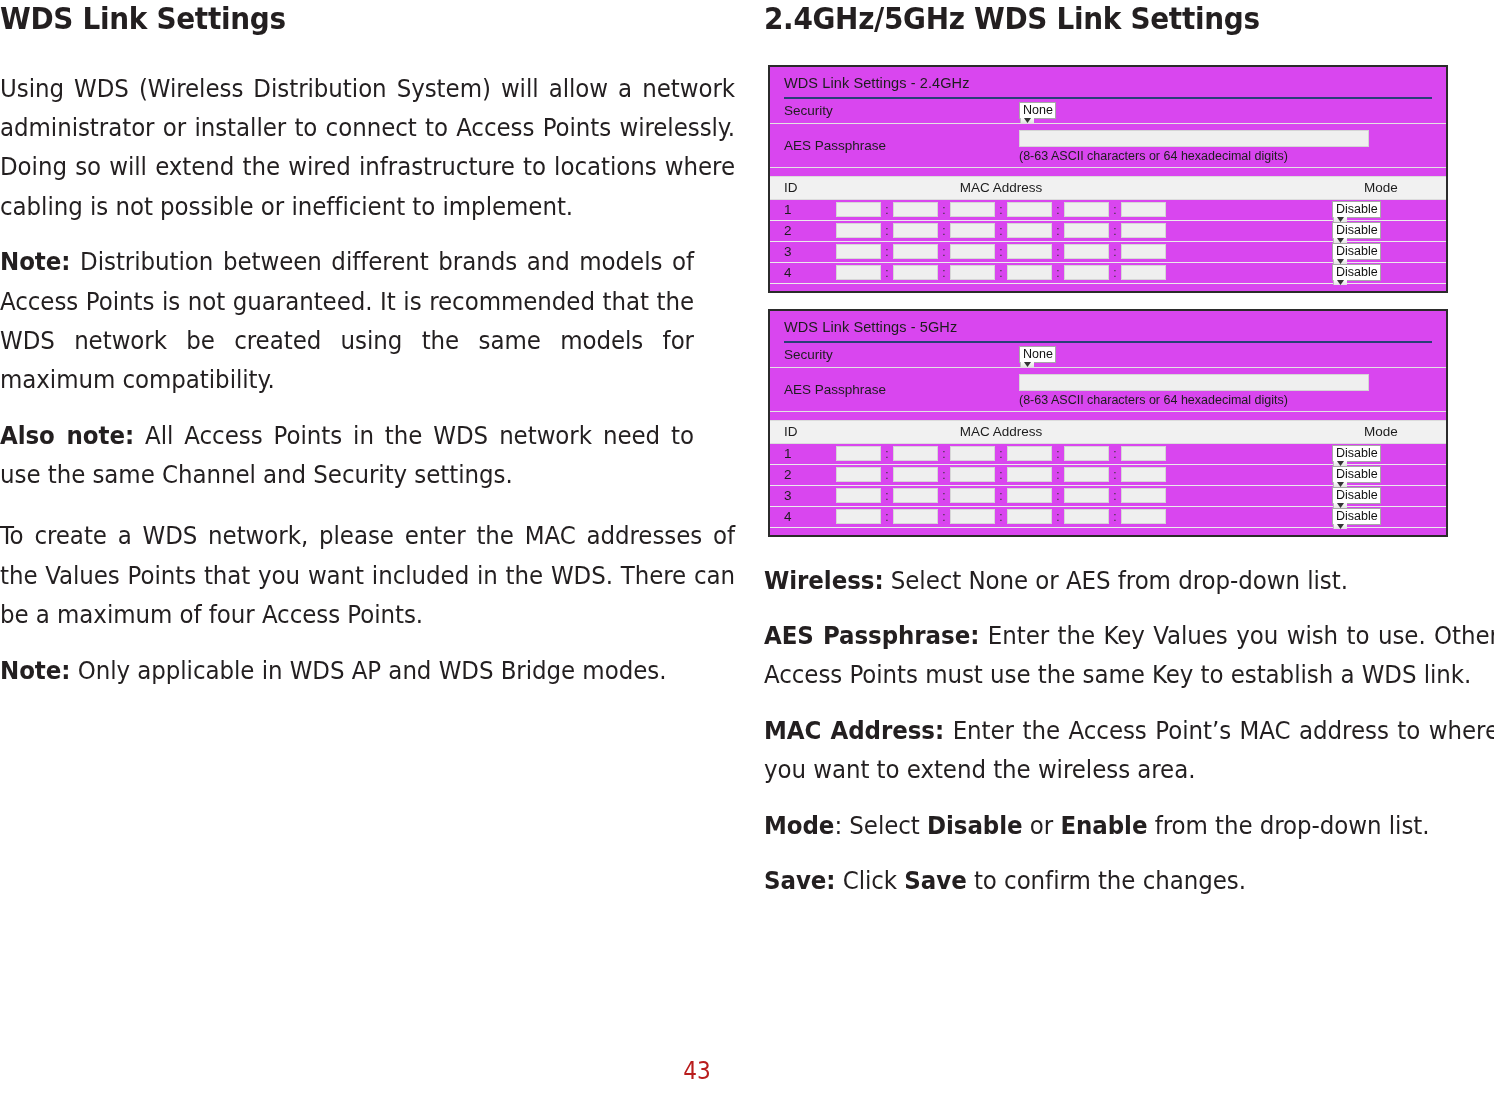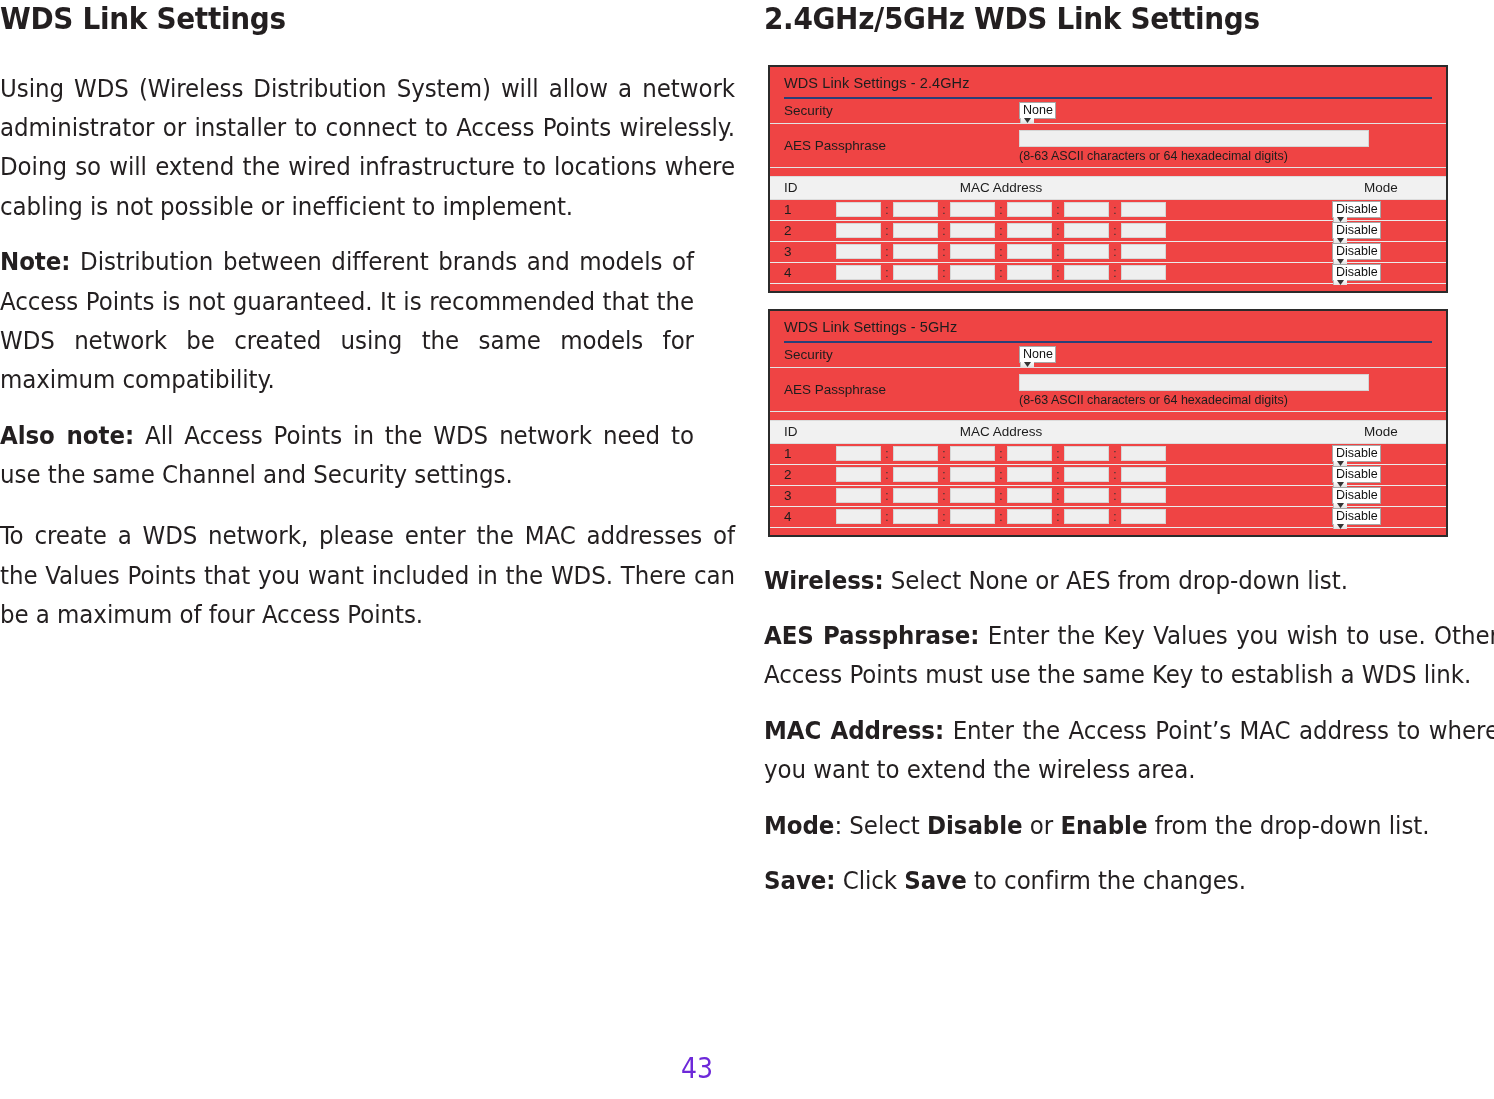--- a/index.html
+++ b/index.html
@@ -52,21 +52,21 @@
   p.nojust { text-align: left; }
   .indent {
     margin-left: 40px;
     width: 694px;
   }
   b, strong { font-weight: bold; }
 
   
   .figure {
     border: 2px solid #2b2b2b;
-    background: #ef4444;
+    background: #d946ef;
     box-sizing: border-box;
     width: 680px;
     margin-left: 4px;
     position: relative;
     font-family: "Liberation Sans", sans-serif;
     color: #1d1d1d;
   }
   .fig-24 { height: 228px; margin-bottom: 16px; }
   .fig-5  { height: 228px; margin-bottom: 24px; }
 
@@ -188,41 +188,42 @@
     font-size: 12px;
     color: #333;
   }
 
   .page-number {
     position: absolute;
     left: 0;
     right: 0;
     bottom: 14px;
     text-align: center;
-    font-size: 28px;
-    color: #6d28d9;
+    font-size: 24px;
+    color: #b91c1c;
   }
 </style>
 </head>
 <body>
 
 <div class="page">
 
   <div class="col col-left">
 
     <h1 class="sec-title">WDS Link Settings</h1>
 
     <p class="body">Using WDS (Wireless Distribution System) will allow a network administrator or installer to connect to Access Points wirelessly. Doing so will extend the wired infrastructure to locations where cabling is not possible or inefficient to implement.</p>
 
     <p class="body indent"><b>Note:</b><span> Distribution between different brands and models of Access Points is not guaranteed. It is recommended that the WDS network be created using the same models for maximum compatibility.</span></p>
 
     <p class="body indent"><b>Also note:</b><span> All Access Points in the WDS network need to use the same Channel and Security settings.</span></p>
 
     <p class="body" style="margin-top:22px;">To create a WDS network, please enter the MAC addresses of the Values Points that you want included in the WDS. There can be a maximum of four Access Points.</p>
 
+    <p class="body indent nojust"><b>Note:</b><span> Only applicable in WDS AP and WDS Bridge modes.</span></p>
 
   </div>
 
   <div class="col col-right">
 
     <h1 class="sec-title">2.4GHz/5GHz WDS Link Settings</h1>
 
     <div class="figure fig-24">
       <div class="panel-title">WDS Link Settings - 2.4GHz</div>
       <div class="title-rule"></div>

